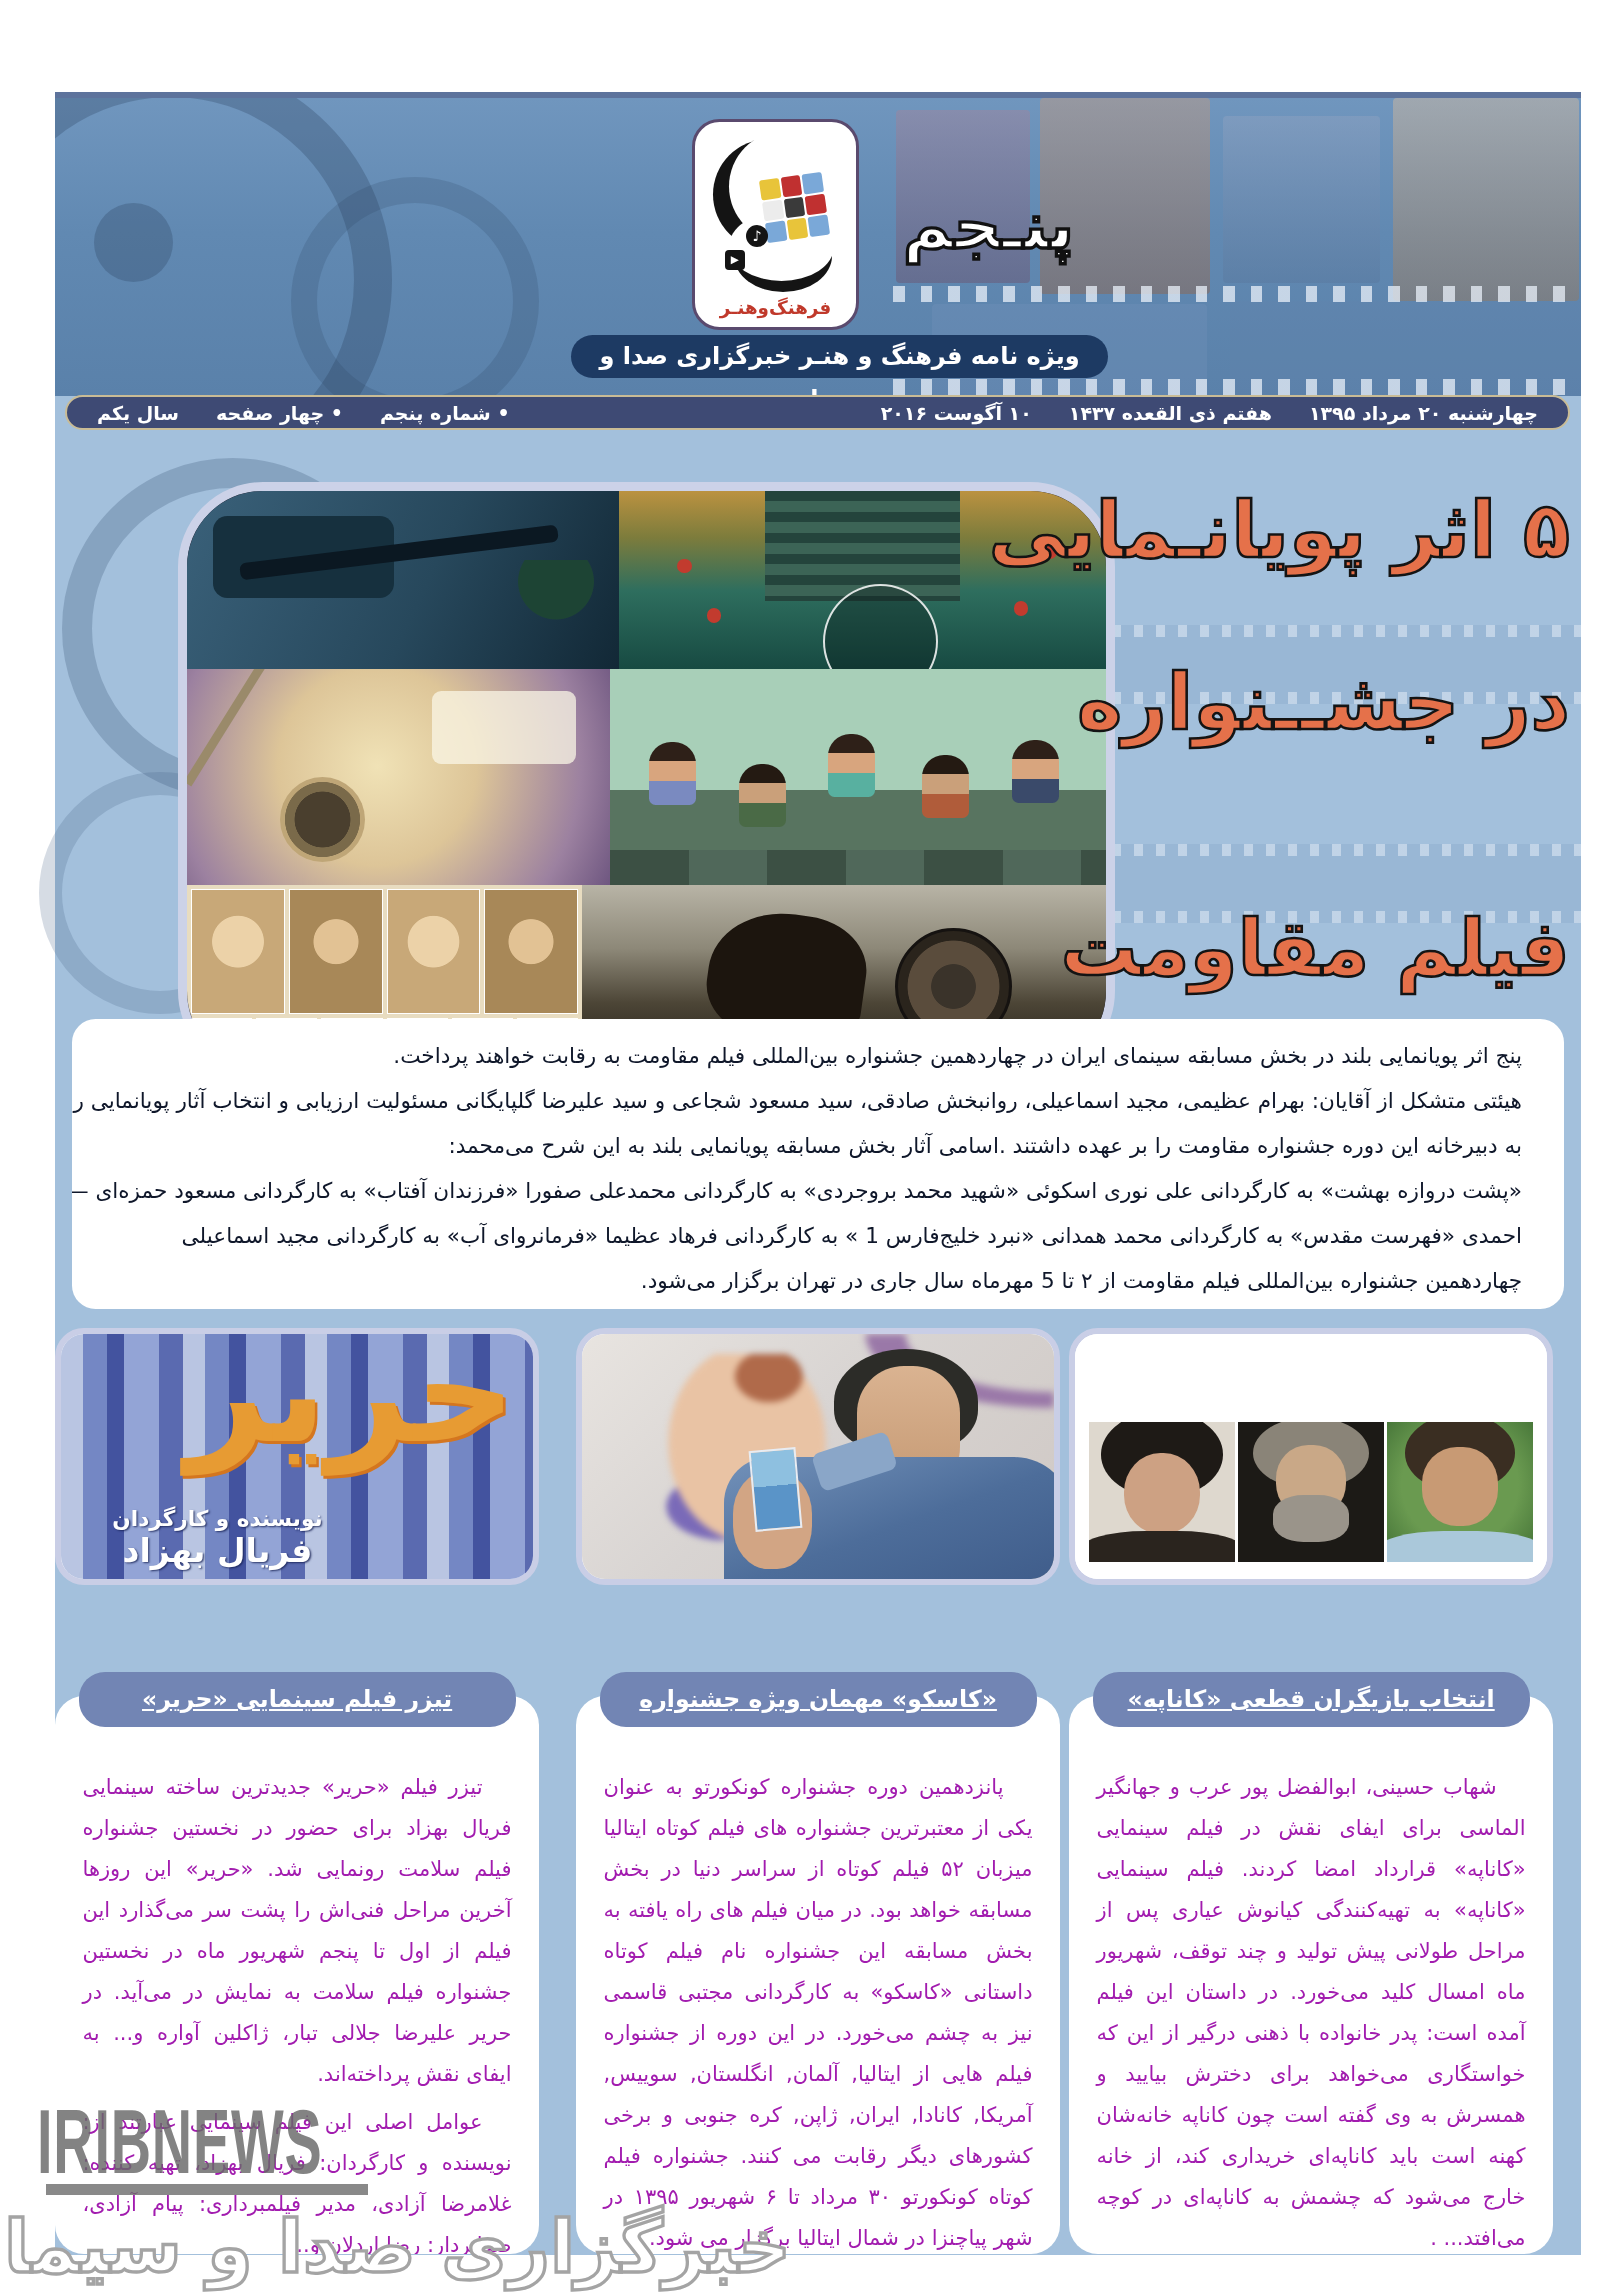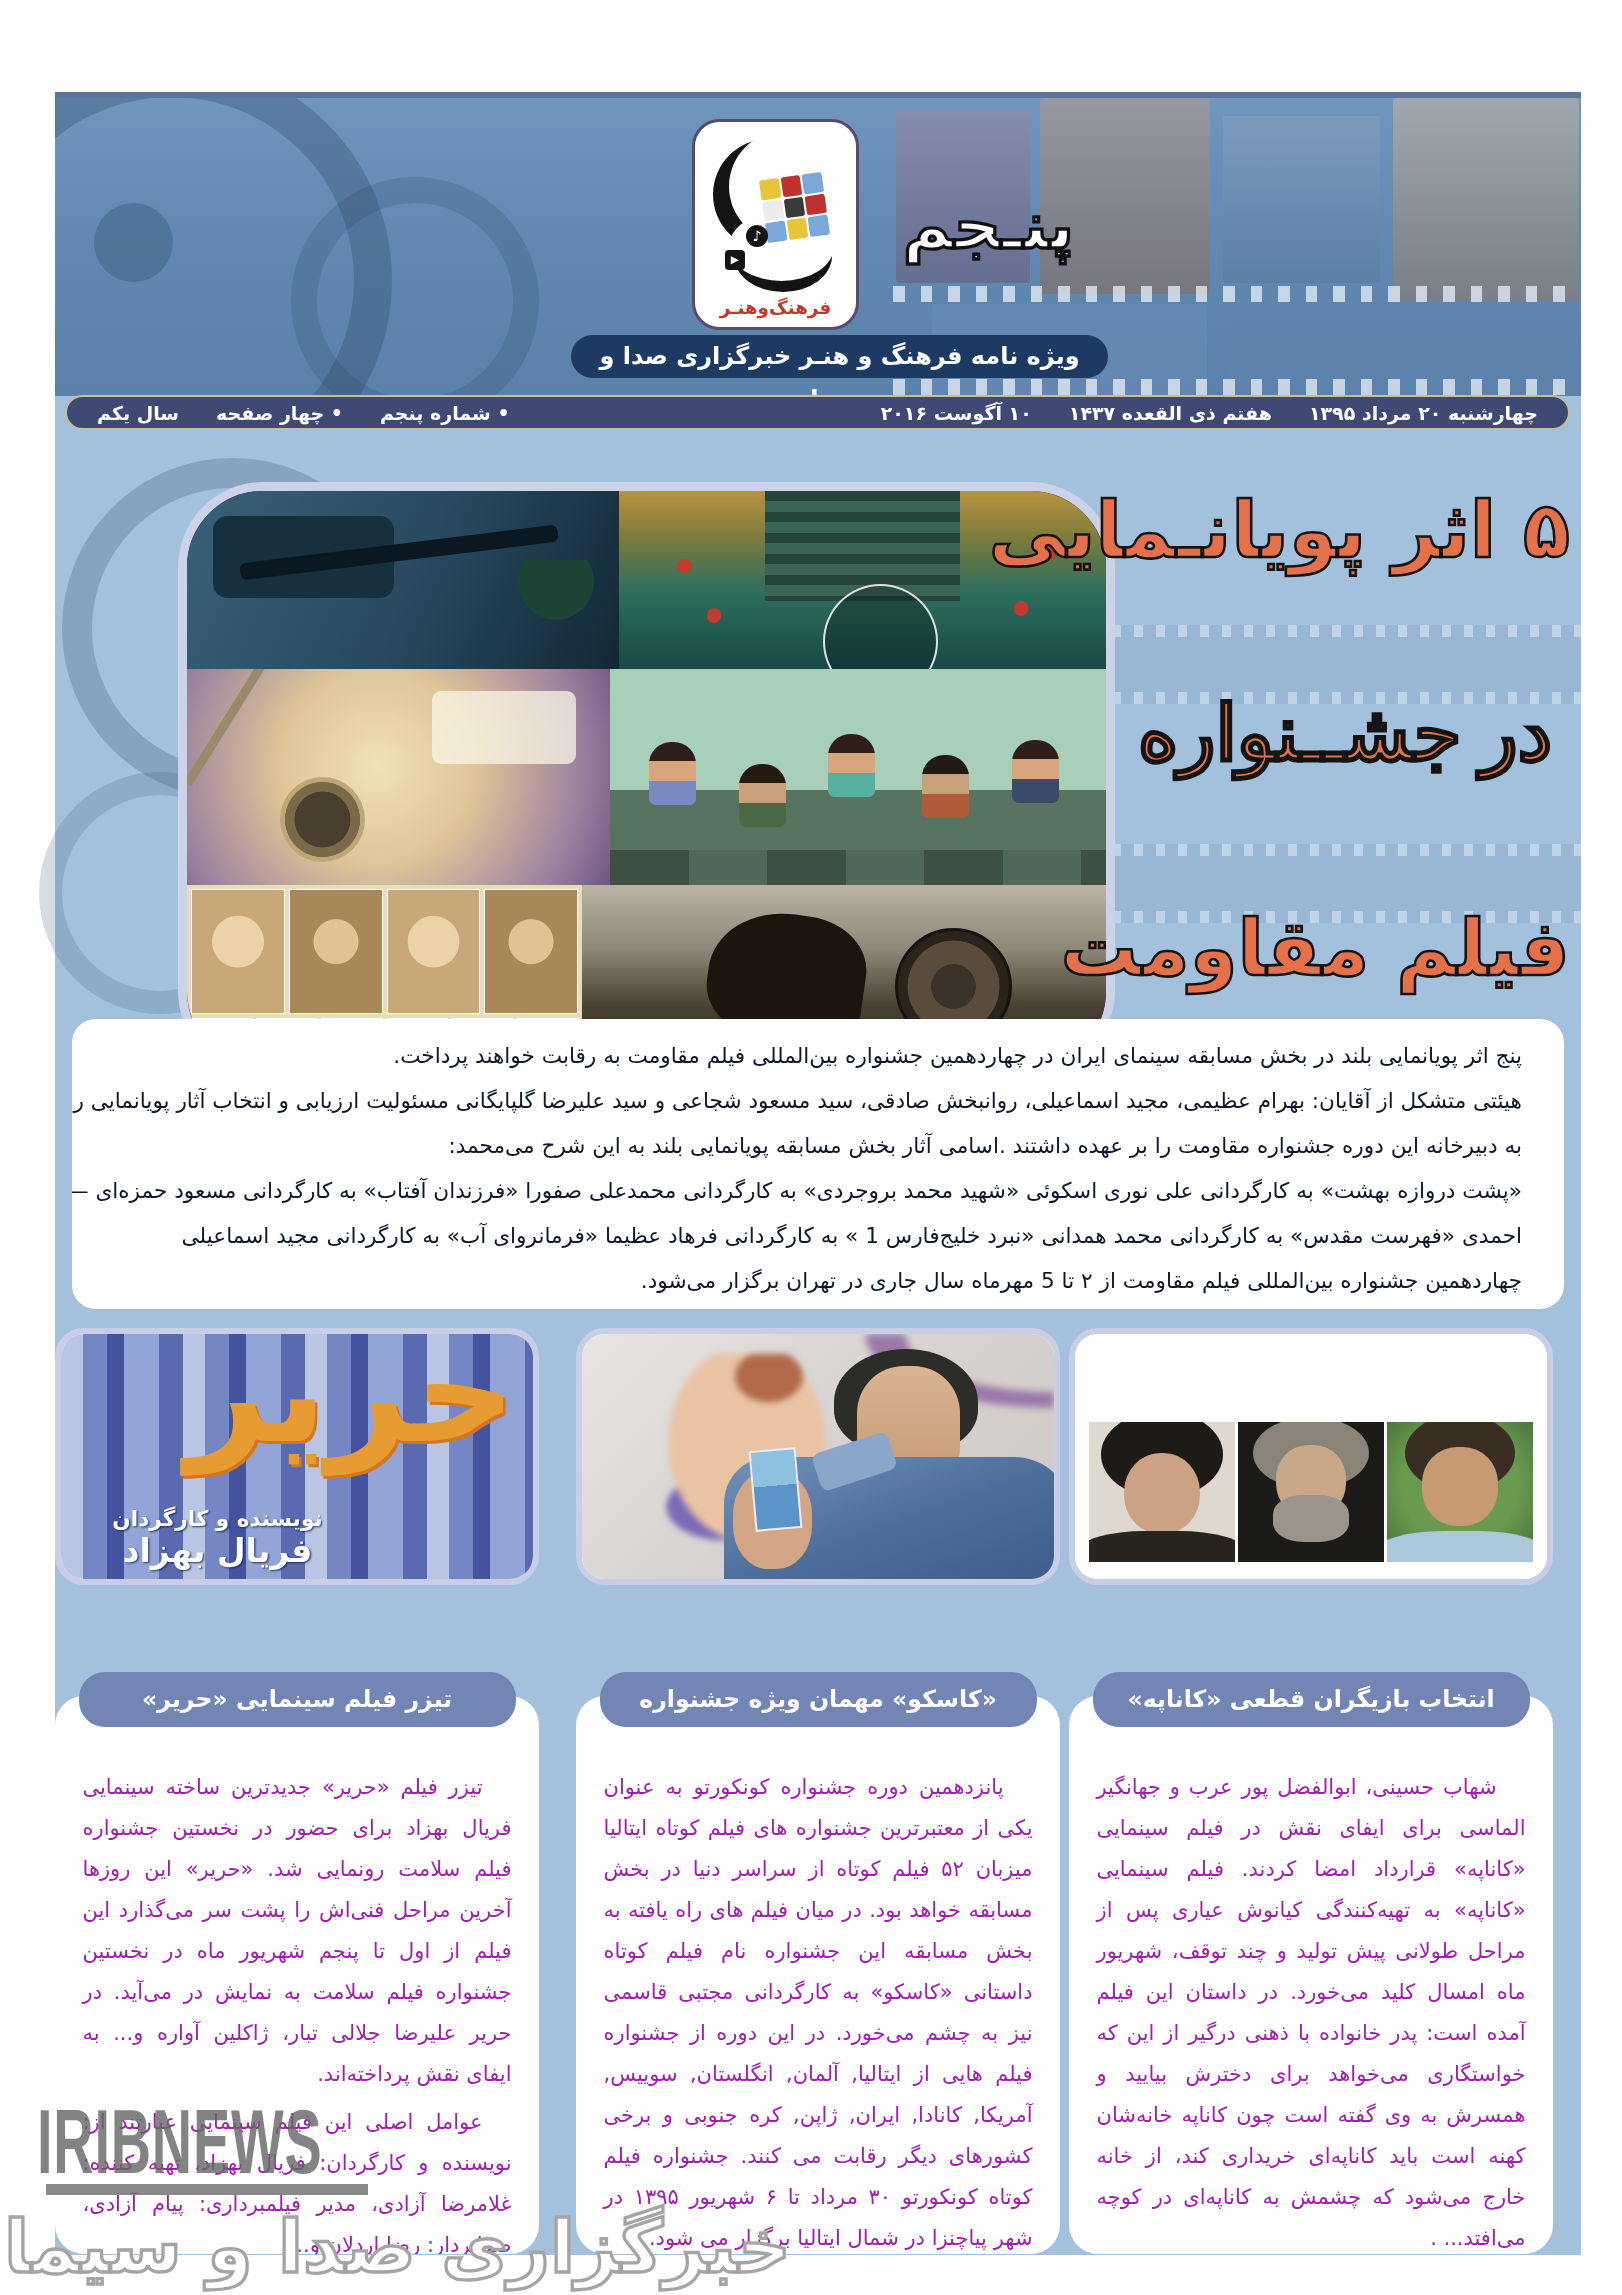--- a/index.html
+++ b/index.html
@@ -112,34 +112,34 @@
   .cps.d{background:#8a7452;}
   .c-warrior{width:57%;background:linear-gradient(180deg,#b8b4a6 0%,#8d8878 35%,#4c4536 65%,#221e16 100%);}
   .c-warrior .fig{position:absolute;left:24%;top:16%;width:30%;height:70%;background:#1c150e;
                   border-radius:50% 40% 30% 40%;transform:rotate(8deg);}
   .c-warrior .shield{position:absolute;right:18%;bottom:12%;width:111px;height:111px;border-radius:50%;
     border:3.9px solid #151210;
     background:radial-gradient(circle,#3a332a 0 28%,#5a4c3c 29% 58%,#2a241c 59% 100%);}
   .headline{position:absolute;left:1120px;width:450px;text-align:center;z-index:5;direction:rtl;
             font-size:77px;font-weight:bold;color:#e5714a;-webkit-text-stroke:2.6px #141414;
             white-space:nowrap;}
-  .hl1{top:486px;} .hl2{top:689px;font-family:Liberation Serif, serif;} .hl3{top:904px;}
+  .hl1{top:486px;} .hl2{top:658px;} .hl3{top:904px;}
   
   .lead-box{position:absolute;left:72px;top:1019px;width:1492px;height:290px;background:#fff;
             border-radius:23.6px;box-sizing:border-box;padding:14.4px 42px 0;overflow:hidden;z-index:4;}
   .lead-line{direction:rtl;text-align:right;font-size:21.6px;line-height:45px;color:#0f172a;
              white-space:nowrap;}
   
   .col{position:absolute;top:1328px;width:484px;height:925px;}
   .col-l{left:55px;} .col-m{left:576px;} .col-r{left:1069px;}
   .img-card{position:absolute;left:0;top:0;width:484px;height:257px;background:#fff;
             border:6.5px solid #c9cee6;border-radius:29px;box-sizing:border-box;overflow:hidden;}
   .pill{position:absolute;left:23.6px;top:344px;width:437px;height:55px;background:#7285b4;z-index:6;
         border-radius:26px;color:#fff;font-weight:bold;font-size:23.6px;line-height:55px;
-        text-align:center;direction:rtl;white-space:nowrap;}
+        text-align:center;direction:rtl;white-space:nowrap;text-decoration:underline;}
   .txt-card{position:absolute;left:0;top:368px;width:484px;height:558px;background:#fff;
             border-radius:29px;box-sizing:border-box;padding:71px 27.5px 13px;overflow:hidden;}
   .col-par{direction:rtl;text-align:justify;font-size:21px;line-height:41px;color:#a21caf;
            text-indent:29px;margin:0 0 6.5px;}
   
   .poster{position:absolute;inset:0;
     background:repeating-linear-gradient(90deg,#b9c5e2 0 22px,#7487c4 22px 46px,#43539f 46px 63px,
                #93a4d6 63px 98px,#5a6ab0 98px 122px);}
   .poster-title{position:absolute;right:17px;top:-23.6px;width:92%;text-align:right;direction:rtl;
     font-size:141px;font-weight:bold;color:#e79b33;text-shadow:2.6px 2.6px 0 #d4761f;}

